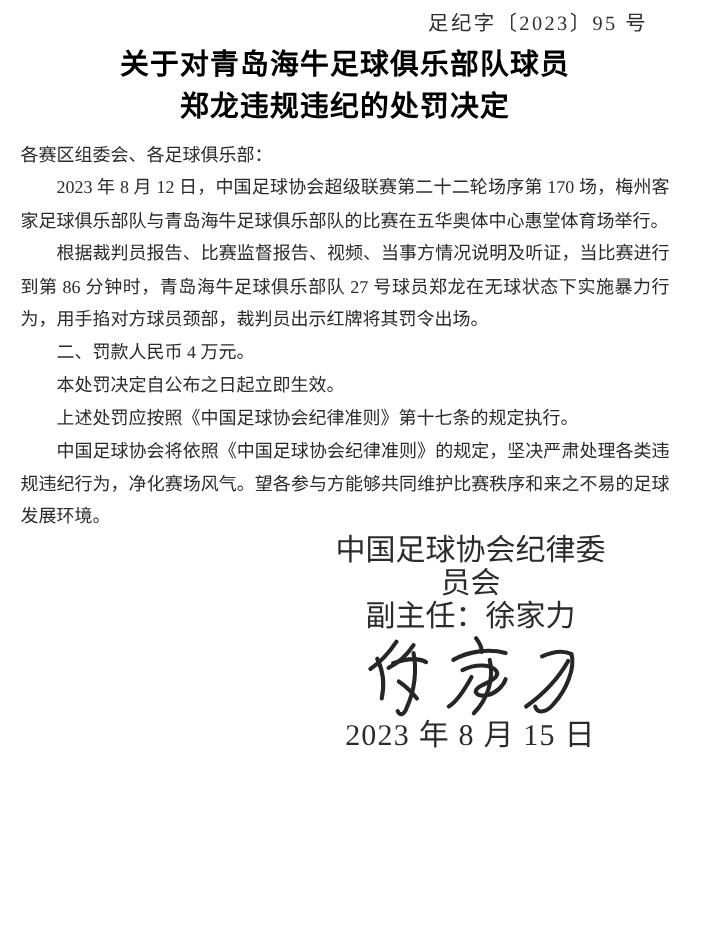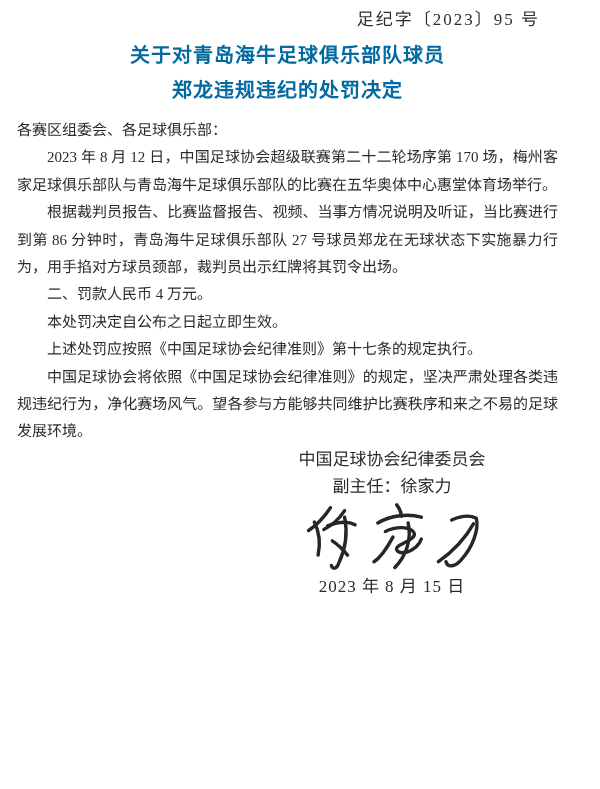--- a/index.html
+++ b/index.html
@@ -27,23 +27,23 @@
     font-size: 17px;
     line-height: 24px;
     letter-spacing: 2px;
     padding-right: 18px;
     color: #2e2e2e;
   }
   .doc-title {
     margin-top: 6px;
     text-align: center;
     font-weight: bold;
-    font-size: 20px;
+    font-size: 24px;
     line-height: 35px;
-    color: #0369a1;
+    color: #000000;
     letter-spacing: 1px;
   }
   .doc-body {
     margin-top: 9px;
     font-size: 15px;
     line-height: 27.4px;
     text-align: justify;
     text-justify: inter-ideograph;
     color: #2b2b2b;
   }
@@ -51,21 +51,21 @@
     margin: 0;
   }
   .doc-body p.indent {
     text-indent: 2em;
   }
   .signature-block {
     width: 232px;
     margin-left: auto;
     margin-right: 50px;
     text-align: center;
-    font-size: 17px;
+    font-size: 25px;
     line-height: 27.4px;
     color: #2b2b2b;
   }
   .signature-handwriting {
     display: block;
     margin: 2px auto -2px auto;
   }
   .signature-handwriting path {
     fill: none;
     stroke: #262626;

